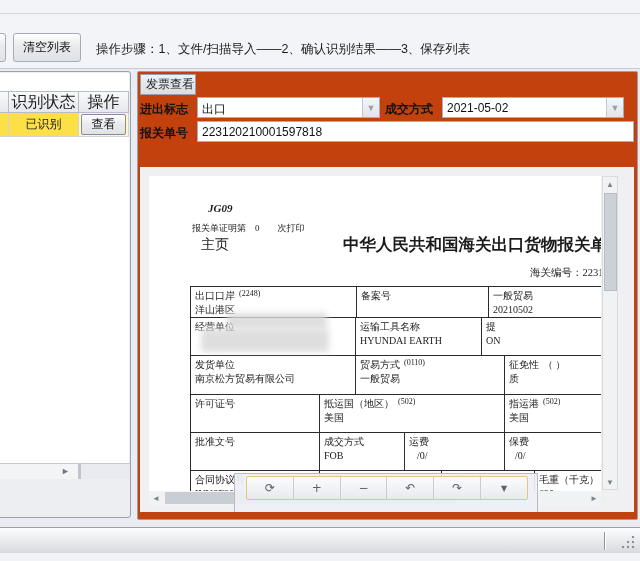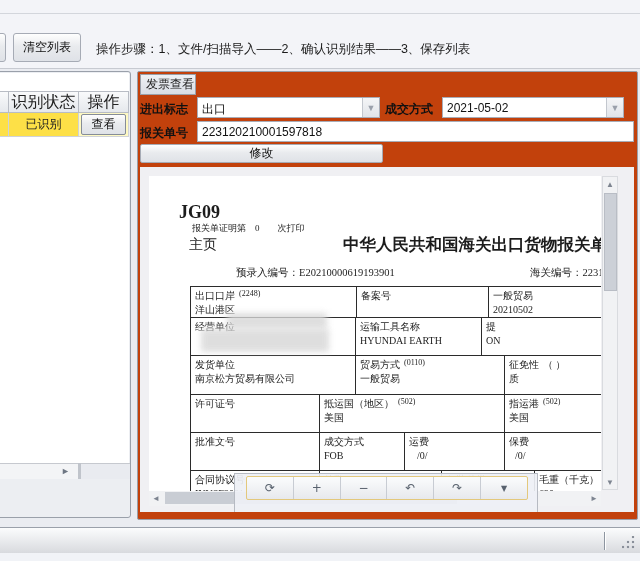--- a/index.html
+++ b/index.html
@@ -115,29 +115,27 @@
 
   <div class="flabel" style="left:247px; top:29px;">成交方式</div>
   <div class="combo" style="left:304px; top:25px; width:182px;">
     <span class="val">2021-05-02</span>
     <span class="dd">▼</span>
   </div>
 
   <div class="flabel" style="left:2px; top:53px;">报关单号</div>
   <input class="txtinput" style="left: 59px; top: 49px; width: 437px;" value="223120210001597818">
 
-  <button class="btn" style="position:absolute; left:2px; top:72px; width:243px; height:19px; border-radius:2px;">修改</button>
 
   <div class="viewer">
     <div class="doc">
-      <div style="position:absolute; left:30px; top:26px; font-weight:bold; font-size:18px;">JG09</div>
+      <div style="position:absolute; left:59px; top:26px; font-weight:bold; font-size:11px;font-style:italic;">JG09</div>
       <div style="position:absolute; left:43px; top:46px; font-size:9px;">报关单证明第　0　　次打印</div>
-      <div style="position:absolute; left:40px; top:60px; font-size:14px;">主页</div>
+      <div style="position:absolute; left:52px; top:60px; font-size:14px;">主页</div>
       <div style="position:absolute; left:194px; top:58px; font-weight:bold; font-size:16.5px; white-space:nowrap;">中华人民共和国海关出口货物报关单</div>
-      <div style="position:absolute; left:87px; top:90px; font-size:10.5px;">预录入编号：E20210000619193901</div>
       <div style="position:absolute; left:381px; top:90px; font-size:10.5px; white-space:nowrap;">海关编号：22312</div>
 
       <div class="doc-table-row" style="top:110px;">
         <div class="dcell top" style="width:166px; height:32px;">
           <span>出口口岸</span><span class="code">(2248)</span><br>
           <span>洋山港区</span>
         </div>
         <div class="dcell top" style="width:132px; height:32px;">
           <span>备案号</span>
         </div>

